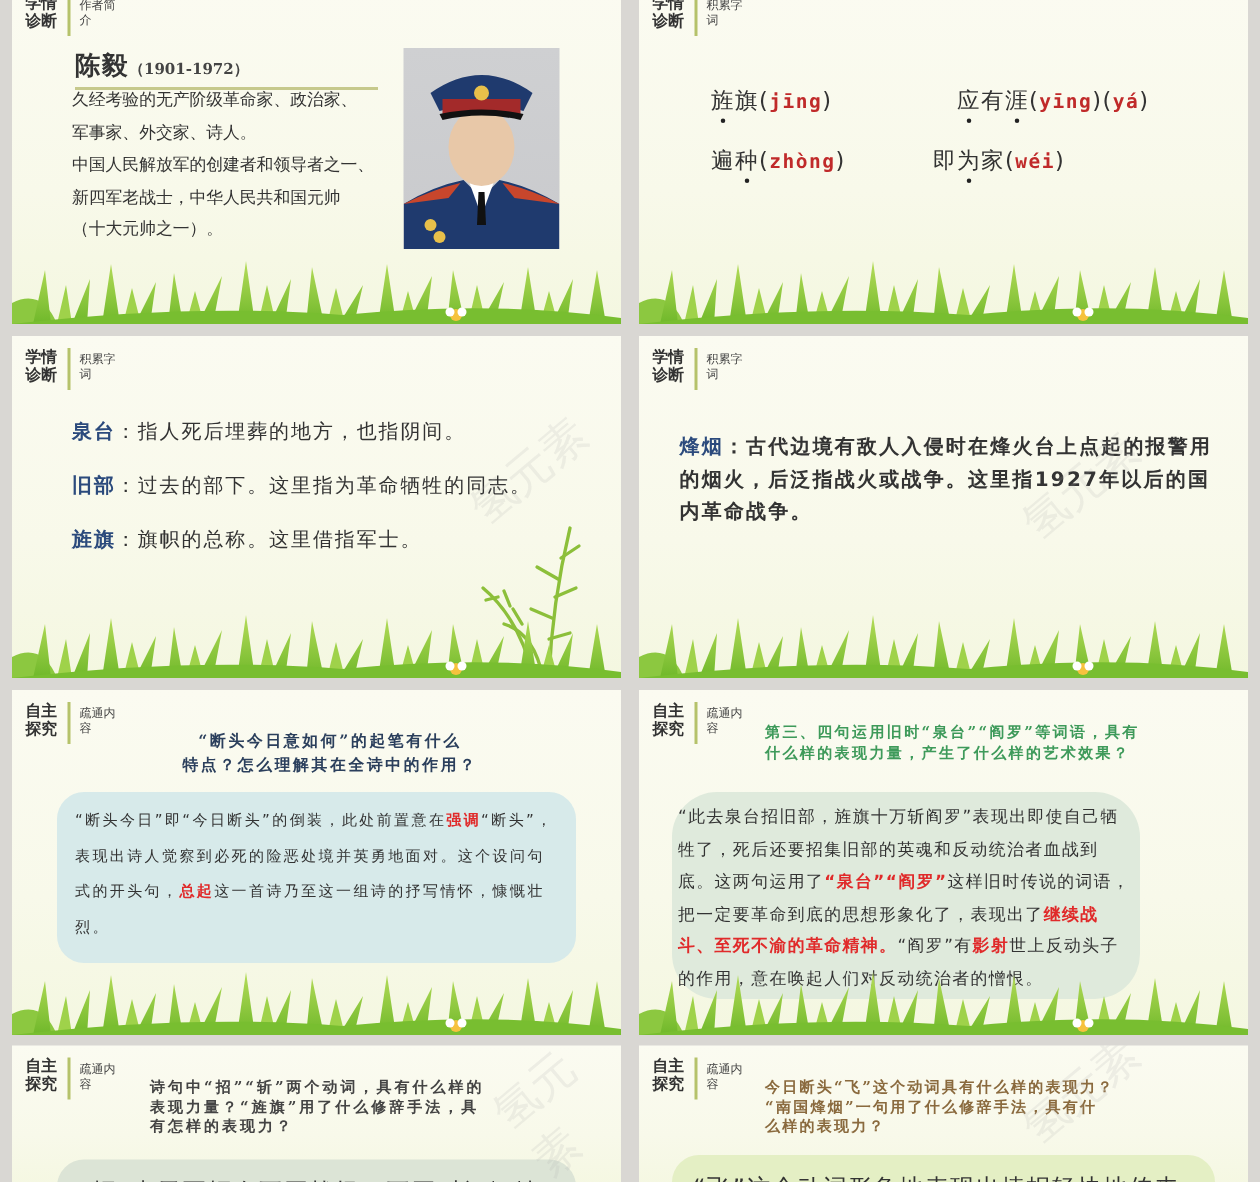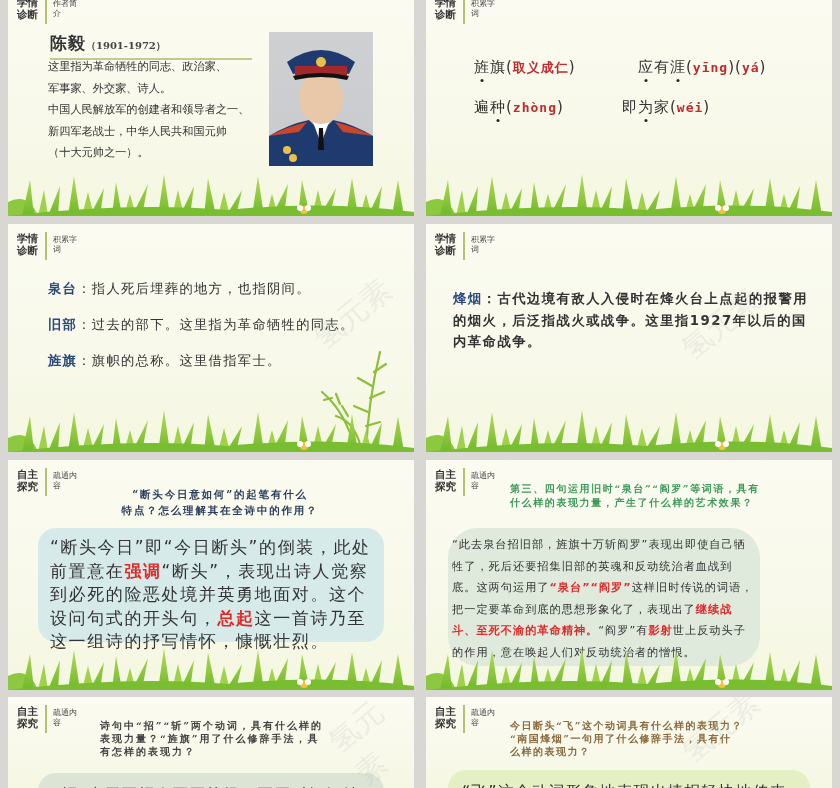--- a/index.html
+++ b/index.html
@@ -51,21 +51,21 @@
   .s3 .defs { position: absolute; left: 40px; top: 52px; font-family: "DejaVu Sans", sans-serif; font-size: 13.3px; color: #333; letter-spacing: 1.3px; }
   .s3 .defs div { height: 36px; line-height: 26px; }
   .term { color: #2b4a7c; font-weight: bold; }
 
   
   .s4 .defs { position: absolute; left: 27px; top: 48px; width: 360px; font-family: "DejaVu Sans", sans-serif; font-size: 13.3px; color: #333; letter-spacing: 1.5px; line-height: 21.5px; font-weight: bold; }
   .s4 .defs p { margin: 16px 0 12px 0; }
 
   
   .s5 .q { position: absolute; left: 92px; top: 26px; width: 240px; text-align: center; font-size: 10.5px; font-weight: bold; color: #2b3f5c; letter-spacing: 1.8px; line-height: 16px; }
-  .s5 .bubble { position: absolute; left: 30px; top: 68px; width: 346px; height: 114px; background: #d7eaea; border-radius: 18px; padding: 8px 12px; box-sizing: border-box; font-family: "DejaVu Sans", sans-serif; font-size: 17px; color: #333; line-height: 23.5px; letter-spacing: 1.6px; }
+  .s5 .bubble { position: absolute; left: 30px; top: 68px; width: 346px; height: 114px; background: #d7eaea; border-radius: 18px; padding: 8px 12px; box-sizing: border-box; font-family: "DejaVu Sans", sans-serif; font-size: 10px; color: #333; line-height: 23.5px; letter-spacing: 1.6px; }
   .hl { color: #e02a2a; font-weight: bold; }
 
   
   .s6 .q { position: absolute; left: 84px; top: 22px; width: 250px; font-size: 10px; font-weight: bold; color: #3e9a5a; letter-spacing: 1.6px; line-height: 13.5px; }
   .s6 .bubble { position: absolute; left: 22px; top: 68px; width: 312px; height: 138px; background: #dfeadc; border-radius: 30px; padding: 6px 4px; box-sizing: border-box; font-family: "DejaVu Sans", sans-serif; font-size: 11.2px; color: #333; line-height: 21.5px; letter-spacing: 1px; }
 
   
   .s7 .q { position: absolute; left: 92px; top: 22px; width: 230px; font-size: 10px; font-weight: bold; color: #444; letter-spacing: 2px; line-height: 13px; }
   .s7 .bubble { position: absolute; left: 30px; top: 76px; width: 346px; height: 60px; background: #dce4d6; border-radius: 18px; padding: 0 14px; box-sizing: border-box; font-family: "DejaVu Sans", sans-serif; font-size: 16px; color: #333; letter-spacing: 1px; }
   .s8 .q { position: absolute; left: 84px; top: 22px; width: 250px; font-size: 10px; font-weight: bold; color: #8a6a3e; letter-spacing: 1.5px; line-height: 13px; }
@@ -80,21 +80,21 @@
 <div class="slide s1">
   <div class="hdr">
     <div class="hdr-cat">学情诊断</div>
     <div class="hdr-bar"></div>
     <div class="hdr-sub">作者简介</div>
   </div>
   <div class="name-row">
     <span class="name">陈毅</span><span class="years">（1901-1972）</span>
   </div>
   <div class="bio">
-    <div>这里指为革命牺牲的同志、政治家、</div>
+    <div>久经考验的无产阶级革命家、政治家、</div>
     <div>军事家、外交家、诗人。</div>
     <div>中国人民解放军的创建者和领导者之一、</div>
     <div>新四军老战士，中华人民共和国元帅</div>
     <div>（十大元帅之一）。</div>
   </div>
   <div class="photo" title="陈毅元帅肖像">
     <svg viewBox="0 0 104 134" width="104" height="134">
       <path d="M0,134 L0,104 Q20,92 40,88 L52,100 L64,88 Q84,92 104,104 L104,134 Z" fill="#1f3a6e"></path>
       <path d="M0,104 Q20,94 38,90 L30,100 Z M104,104 Q84,94 66,90 L74,100 Z" fill="#c8462c"></path>
       <path d="M44,90 L52,112 L60,90 Z" fill="#fff"></path>
@@ -126,21 +126,21 @@
   </svg>
 </div>
 </div>
 
 <div class="slide s2">
   <div class="hdr">
     <div class="hdr-cat">学情诊断</div>
     <div class="hdr-bar"></div>
     <div class="hdr-sub">积累字词</div>
   </div>
-  <div class="pin" style="left:48px; top:64px;"><span class="dot">旌</span><span>旗</span><span>(</span><span class="py">取义成仁</span><span>)</span></div>
+  <div class="pin" style="left:48px; top:64px;"><span class="dot">旌</span><span>旗</span><span>(</span><span class="py">jīng</span><span>)</span></div>
   <div class="pin" style="left:212px; top:64px;"><span class="dot">应</span><span>有</span><span class="dot">涯</span><span>(</span><span class="py">yīng</span><span>)</span><span>(</span><span class="py">yá</span><span>)</span></div>
   <div class="pin" style="left:48px; top:104px;"><span>遍</span><span class="dot">种</span><span>(</span><span class="py">zhòng</span><span>)</span></div>
   <div class="pin" style="left:196px; top:104px;"><span>即</span><span class="dot">为</span><span>家</span><span>(</span><span class="py">wéi</span><span>)</span></div>
   <div class="grass">
   <svg viewBox="0 0 406 44" preserveAspectRatio="none">
     <defs>
       <linearGradient id="gg" x1="0" y1="0" x2="0" y2="1">
         <stop offset="0" stop-color="#b6dc5a"></stop>
         <stop offset="1" stop-color="#6fb82a"></stop>
       </linearGradient>

